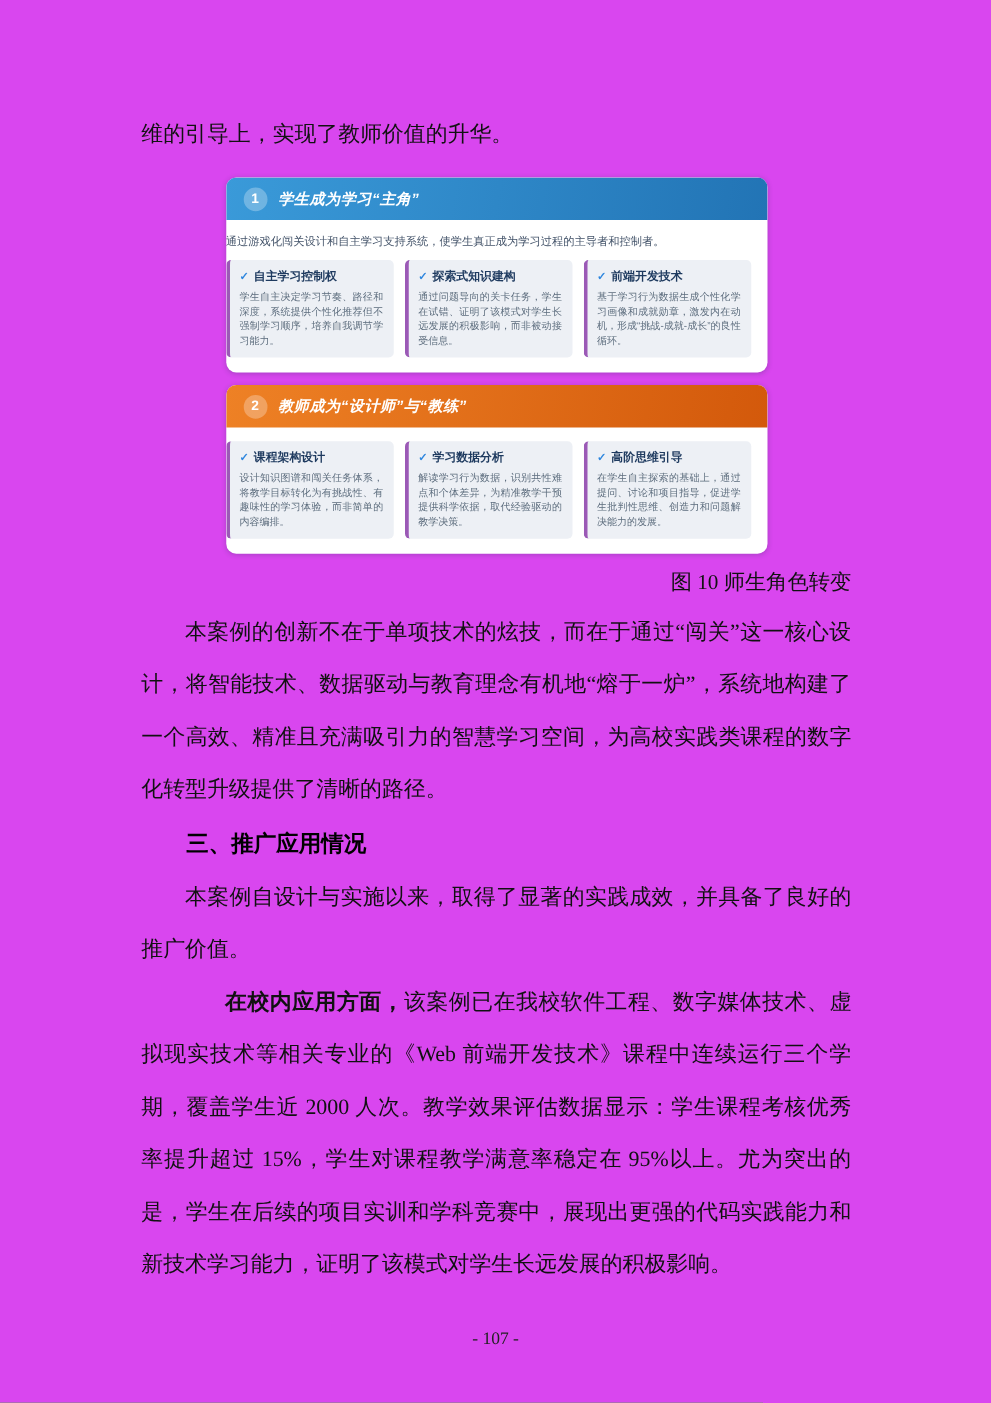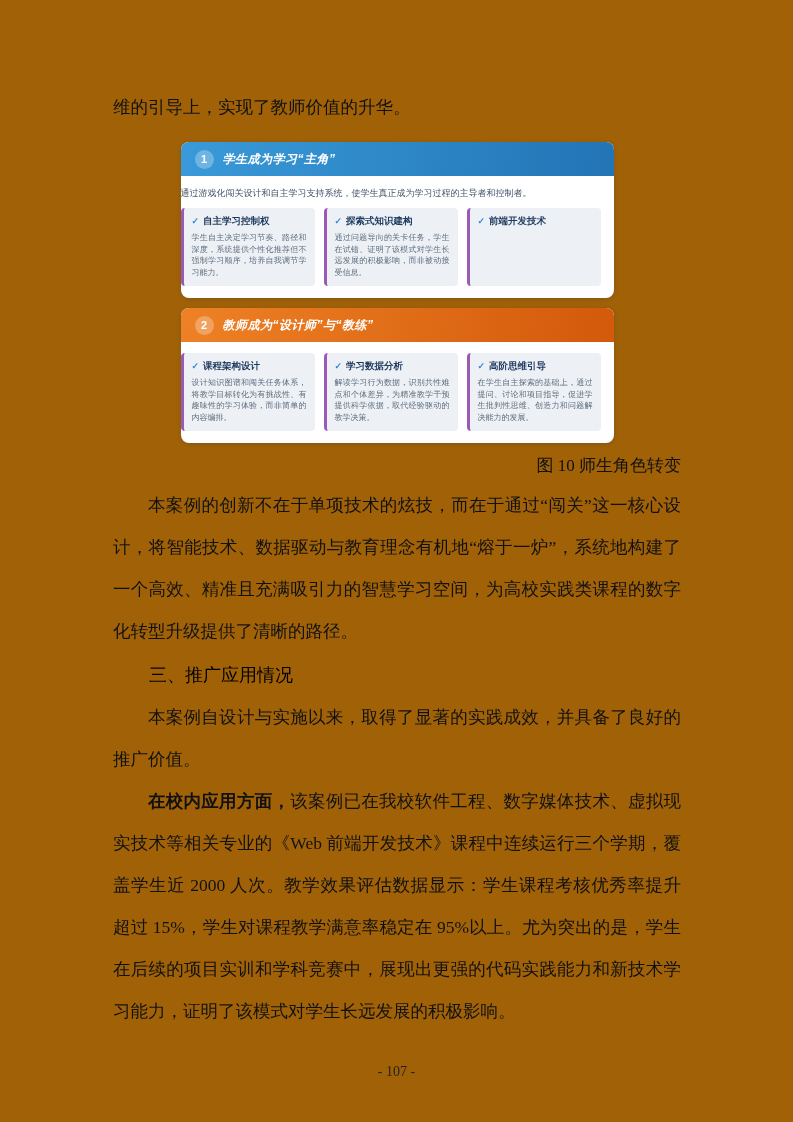--- a/index.html
+++ b/index.html
@@ -2,21 +2,21 @@
 <html><head>
 <meta charset="utf-8">
 <style>
   * { margin: 0; padding: 0; box-sizing: border-box; }
   html, body { background: #888; }
   .page {
     position: relative;
     width: 793px;
     height: 1122px;
     margin: 0 auto;
-    background: #a16207;
+    background: #d946ef;
     font-family: "Liberation Serif", serif;
     color: #1a1a1a;
     overflow: hidden;
   }
   .content {
     padding: 86px 112px 0 113px;
   }
   .body-text {
     font-size: 17.5px;
     line-height: 42px;
@@ -98,29 +98,30 @@
     text-align: right;
     font-size: 17px;
     line-height: 26px;
     margin-top: 9px;
     color: #111;
   }
   .para1 { margin-top: 5px; }
   .heading {
     font-family: "Liberation Sans", sans-serif;
     font-size: 18px;
-    font-weight: normal;
+    font-weight: bold;
     line-height: 42px;
     text-indent: 2em;
     margin-top: 2px;
     color: #000;
   }
   .lead-bold {
     font-family: Liberation Sans, sans-serif;
     font-weight: bold;
+    margin-left: 32px;
   }
   .footer {
     position: absolute;
     bottom: 42px;
     left: 0; right: 0;
     text-align: center;
     font-size: 14px;
     color: #222;
   }
 </style>
@@ -154,20 +155,21 @@
                 <span class="check">✓</span>
                 <span>探索式知识建构</span>
               </div>
               <p class="card-text">通过问题导向的关卡任务，学生在试错、证明了该模式对学生长远发展的积极影响，而非被动接受信息。</p>
             </div>
             <div class="card">
               <div class="card-title">
                 <span class="check">✓</span>
                 <span>前端开发技术</span>
               </div>
+              <p class="card-text">基于学习行为数据生成个性化学习画像和成就勋章，激发内在动机，形成“挑战-成就-成长”的良性循环。</p>
             </div>
           </div>
         </div>
       </div>
 
       <div class="panel">
         <div class="panel-header orange">
           <span class="badge">2</span>
           <span class="panel-title">教师成为“设计师”与“教练”</span>
         </div>

